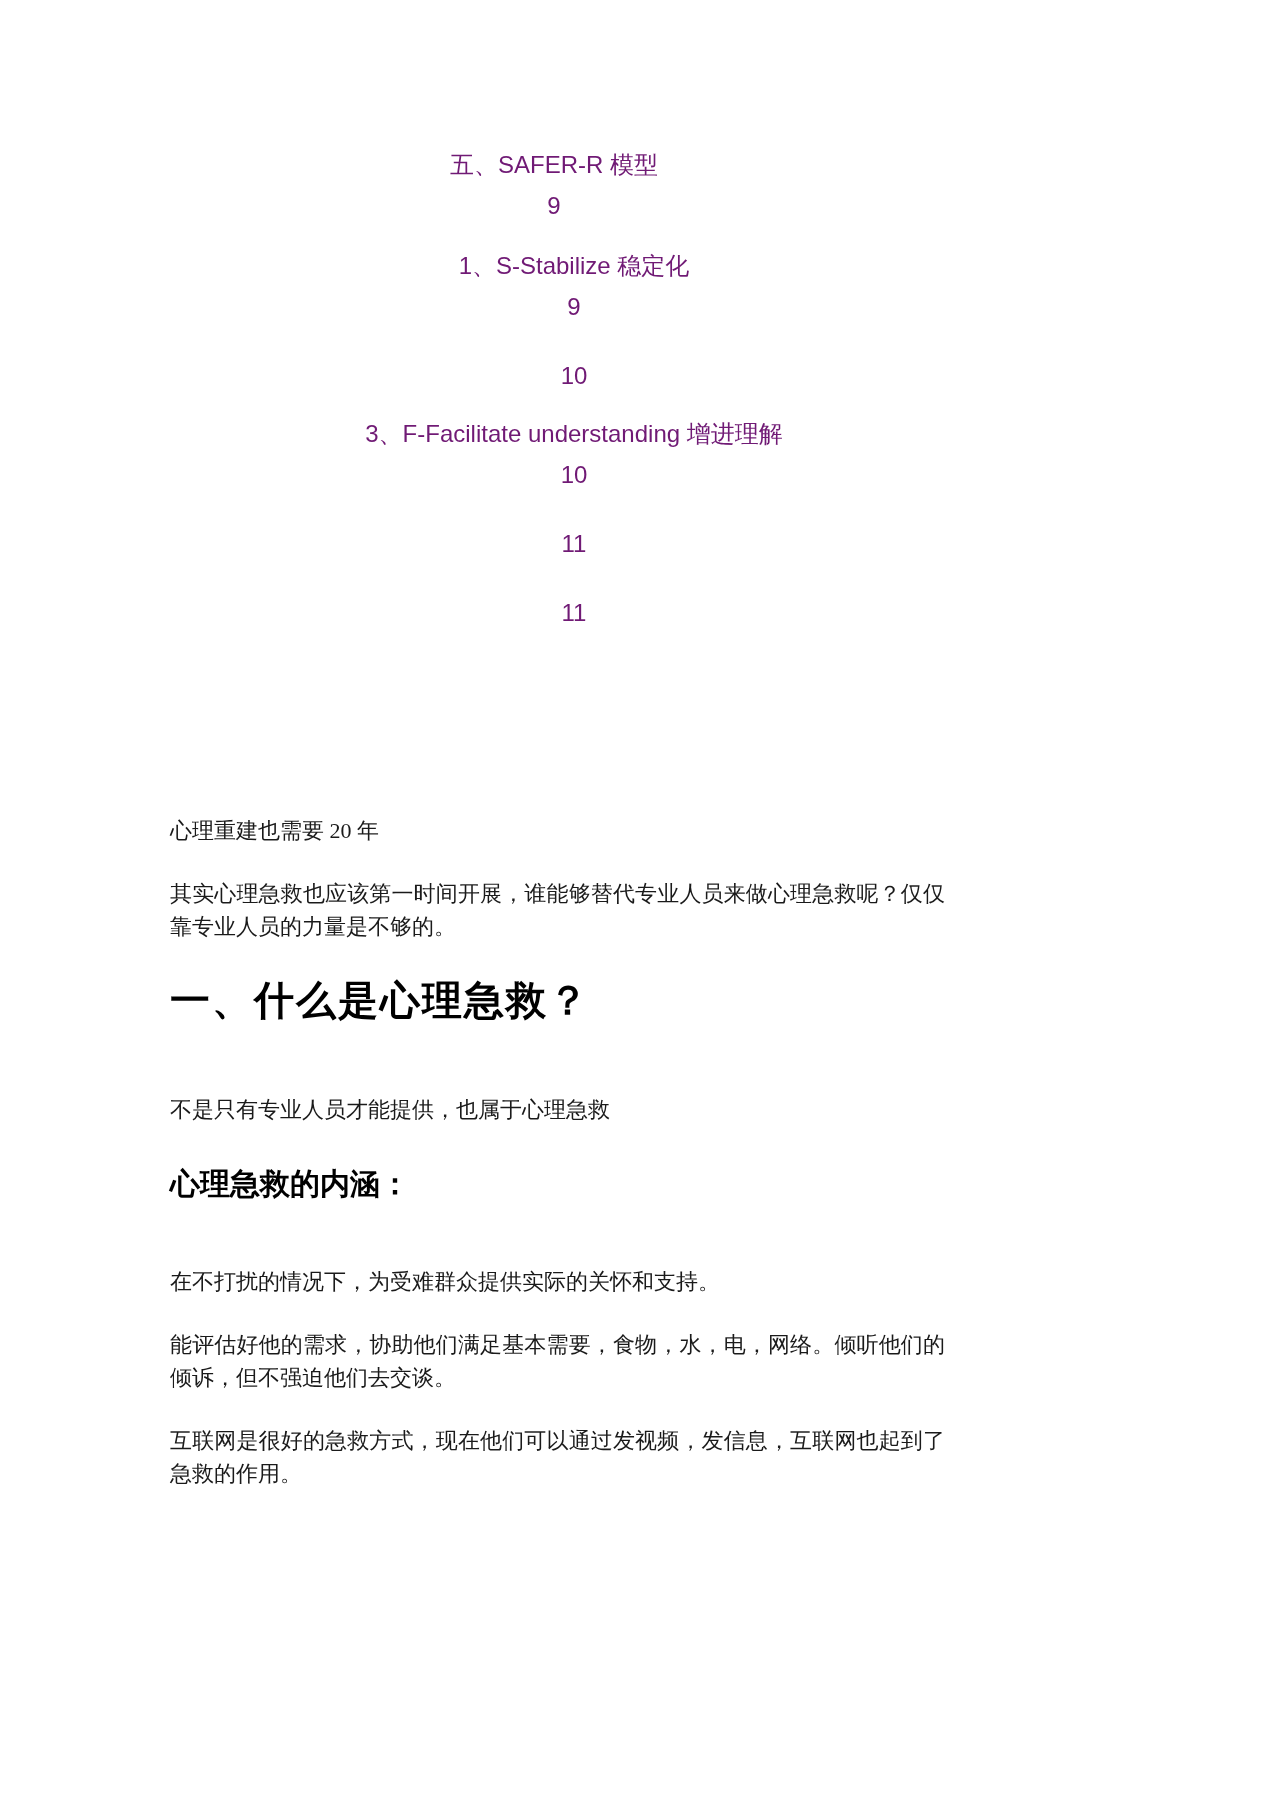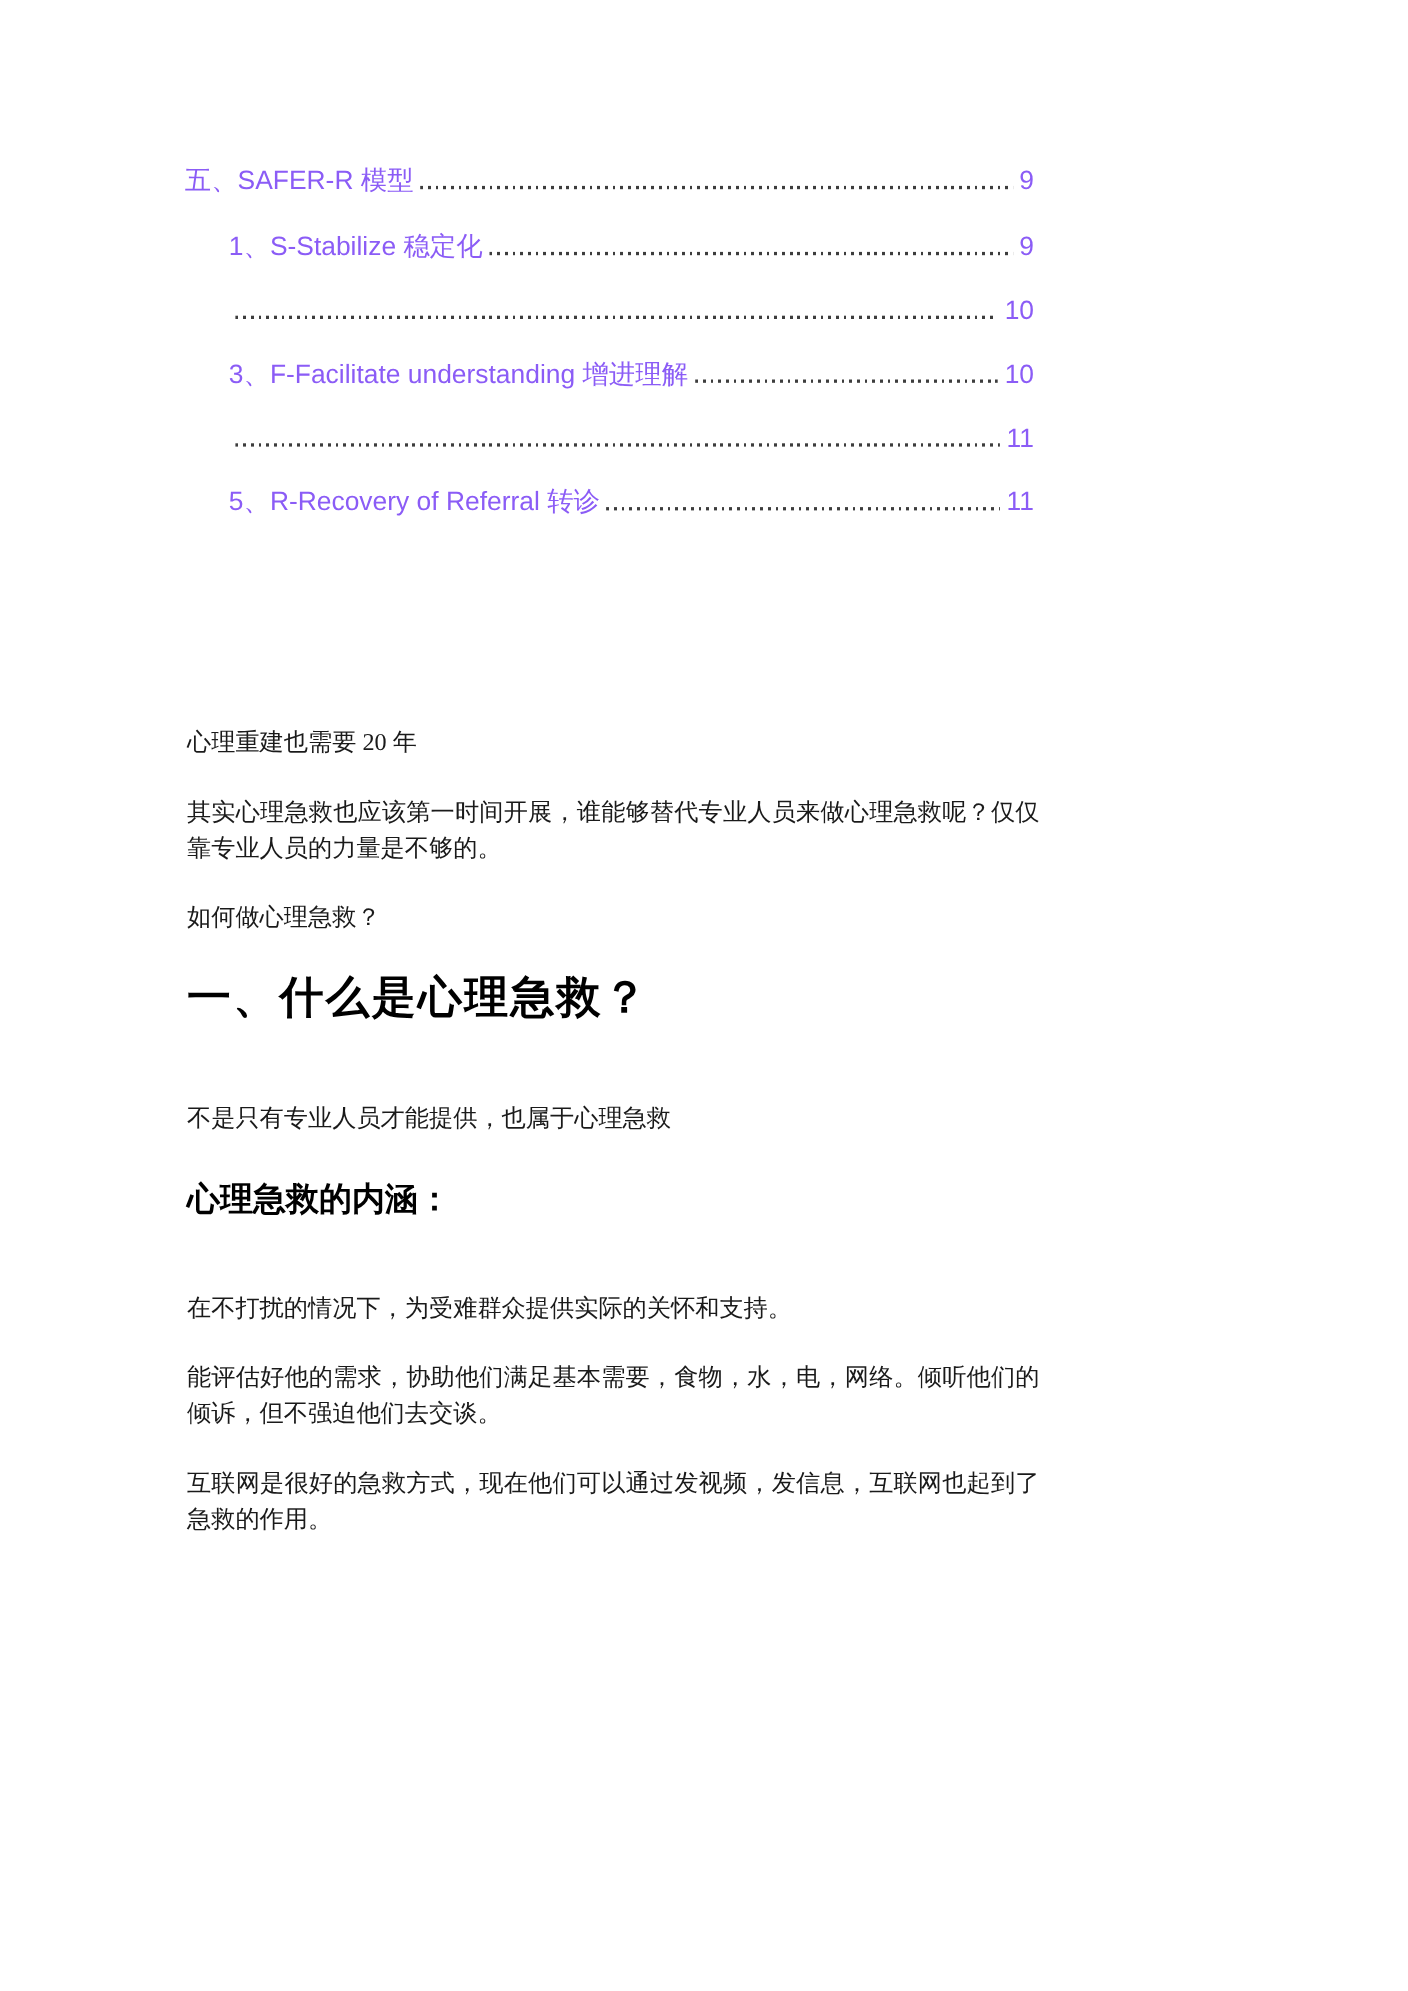--- a/index.html
+++ b/index.html
@@ -17,27 +17,28 @@
   }
 
   
   .toc {
     padding-top: 150px;
     margin-left: 168px;
     margin-right: 340px;
   }
   .toc-row {
     display: flex;
-    align-items: flex-end;
+    align-items: center;
     font-family: "Liberation Sans", sans-serif;
     font-size: 24px;
     line-height: 30px;
-    color: #8b5cf6;
+    color: #701a75;
     margin-bottom: 28px;
     cursor: pointer;
+    flex-direction: column;
   }
   .toc-row.lvl1 { margin-bottom: 30px; }
   .toc-row.lvl2 { padding-left: 40px; }
   .toc-label { white-space: nowrap; }
   .toc-leader {
     flex: 1 1 auto;
     height: 3px;
     margin: 0 6px 8px 6px;
     background-image: repeating-linear-gradient(to right,
       #3d3d3d 0 2.5px, transparent 2.5px 7px);
@@ -97,30 +98,28 @@
     <div class="toc-row lvl2">
       <span class="toc-label">3、F-Facilitate understanding 增进理解</span>
       <span class="toc-leader"></span>
       <span class="toc-page">10</span>
     </div>
     <div class="toc-row lvl2">
       <span class="toc-leader"></span>
       <span class="toc-page">11</span>
     </div>
     <div class="toc-row lvl2">
-      <span class="toc-label">5、R-Recovery of Referral 转诊</span>
       <span class="toc-leader"></span>
       <span class="toc-page">11</span>
     </div>
   </section>
 
   <section class="content">
     <p>心理重建也需要 20 年</p>
     <p>其实心理急救也应该第一时间开展，谁能够替代专业人员来做心理急救呢？仅仅靠专业人员的力量是不够的。</p>
-    <p>如何做心理急救？</p>
 
     <h1 class="doc-h1">一、什么是心理急救？</h1>
 
     <p>不是只有专业人员才能提供，也属于心理急救</p>
 
     <h2 class="doc-h2">心理急救的内涵：</h2>
 
     <p>在不打扰的情况下，为受难群众提供实际的关怀和支持。</p>
     <p>能评估好他的需求，协助他们满足基本需要，食物，水，电，网络。倾听他们的倾诉，但不强迫他们去交谈。</p>
     <p>互联网是很好的急救方式，现在他们可以通过发视频，发信息，互联网也起到了急救的作用。</p>

